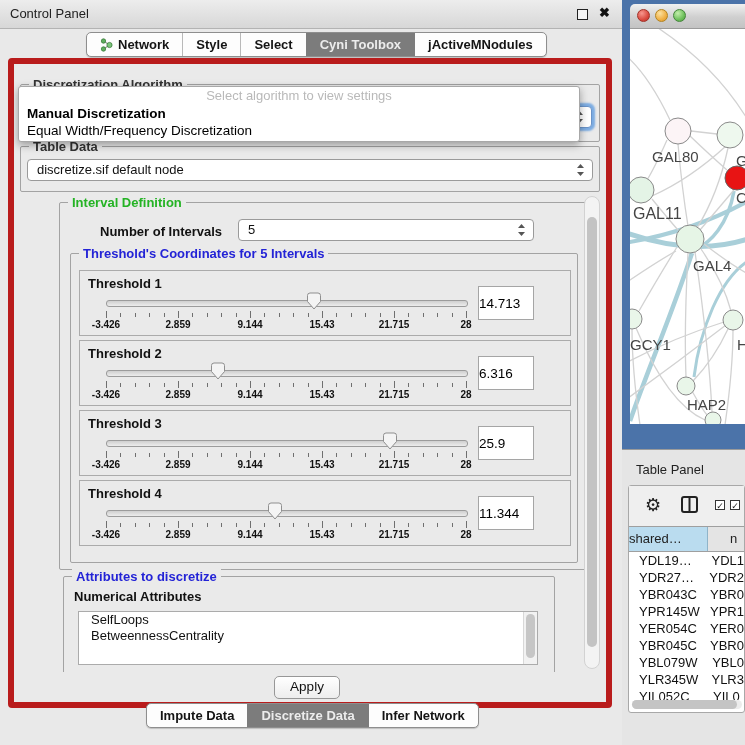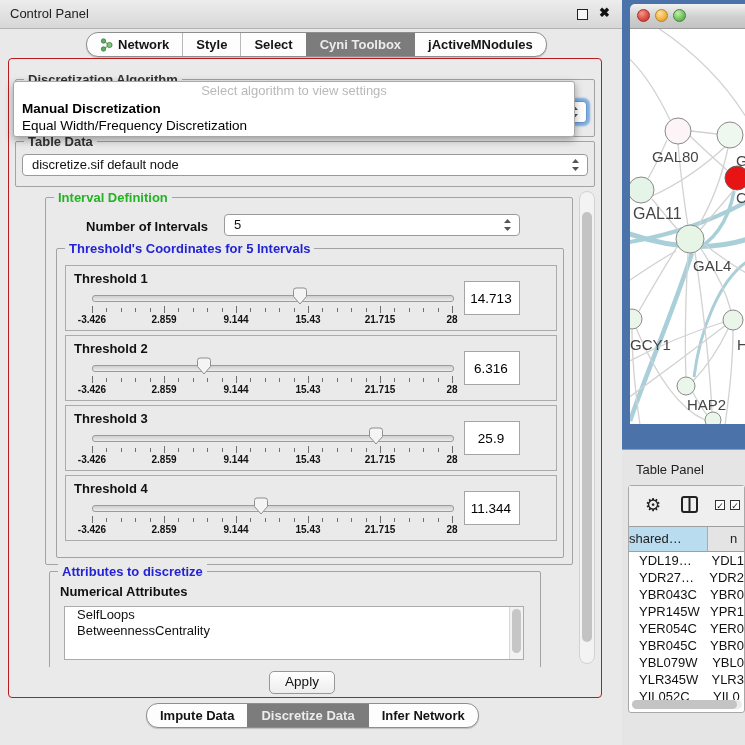--- a/index.html
+++ b/index.html
@@ -7,69 +7,69 @@
         font-family:"Liberation Sans",sans-serif;overflow:hidden;color:#1a1a1a;
         -webkit-font-smoothing:antialiased;}
   
   .cp-titlebar{position:absolute;left:0;top:0;width:622px;height:28px;
       background:linear-gradient(#ededed,#d7d7d7);border-bottom:1px solid #b3b3b3;}
   .cp-title{position:absolute;left:10px;top:6px;font-size:13px;color:#222;}
   .float-icon{position:absolute;right:34px;top:9px;width:9px;height:9px;border:1.5px solid #222;background:#f5f5f5;}
   .close-icon{position:absolute;right:12px;top:5px;font-size:13px;font-weight:bold;color:#111;}
   
   .tabbar{position:absolute;display:flex;height:23px;background:#fdfdfd;
-      border:1px solid #8e8e8e;border-radius:12px;overflow:hidden;box-shadow:0 1px 1px rgba(0,0,0,.18);}
+      border:1px solid #8e8e8e;border-radius:5px;overflow:hidden;box-shadow:0 1px 1px rgba(0,0,0,.18);}
   .tab{display:flex;align-items:center;gap:5px;padding:0 13px;font-size:13px;font-weight:bold;
       color:#141414;border-left:1px solid #b9b9b9;cursor:default;white-space:nowrap;}
   .tab:first-child{border-left:none;}
   .tab.selected{background:#7c7c7c;color:#ececec;border-left-color:#7c7c7c;}
   .tab.selected + .tab{border-left-color:#7c7c7c;}
   
   .main{position:absolute;left:8px;top:58px;width:592px;height:638px;background:#eaeaea;
-      border:1px solid #b91c1c;border-radius:4px;}
+      border:6px solid #b91c1c;border-radius:4px;}
   .group{position:absolute;border:1px solid #a3a3a3;border-radius:2px;}
   .group-title{position:absolute;top:-8px;left:8px;background:#eaeaea;padding:0 4px;
       font-size:13px;font-weight:bold;color:#333;white-space:nowrap;}
   .gt-green{color:#24b324;}
   .gt-blue{color:#2323d6;}
   
   .combo{position:absolute;background:#fff;border:1px solid #9a9a9a;border-radius:4px;
       font-size:13px;color:#111;line-height:20px;padding-left:9px;box-sizing:border-box;}
   .combo.focused{border:1px solid #6a93c8;box-shadow:0 0 2px 2.5px rgba(96,156,224,.8);}
   .stepper{position:absolute;right:7px;top:3px;width:9px;height:14px;}
   .stepper svg{display:block;}
   
   .popup{position:absolute;left:4px;top:22px;width:560px;height:54px;background:#fff;
       border:1px solid #a8a8a8;border-radius:3px;box-shadow:0 3px 8px rgba(0,0,0,.35);z-index:10;}
   .popup-hint{height:18px;line-height:18px;text-align:center;color:#b9b9b9;font-size:13px;}
   .popup-option{height:17px;line-height:17px;padding-left:8px;font-size:13.5px;color:#000;}
   .popup-option.bold{font-weight:bold;}
   
-  .viewport{position:absolute;left:6px;top:130px;width:566px;height:478px;overflow:hidden;}
+  .viewport{position:absolute;left:15px;top:130px;width:566px;height:478px;overflow:hidden;}
   .vscroll{position:absolute;left:570px;top:132px;width:16px;height:473px;background:#f3f3f3;
       border:1px solid #d2d2d2;border-radius:8px;box-sizing:border-box;}
   .vscroll-thumb{position:absolute;left:2px;top:20px;width:10px;height:430px;background:#c3c3c3;border-radius:6px;}
   
   .noi-label{position:absolute;left:40px;top:21px;font-size:13px;font-weight:bold;color:#111;}
   
   .th-row{position:absolute;left:8px;width:492px;height:66px;border:1px solid #ababab;
       background:#eaeaea;box-sizing:border-box;}
   .th-label{position:absolute;left:8px;top:5px;font-size:13px;font-weight:bold;color:#111;}
   .th-slider{position:absolute;left:0;top:0;width:100%;height:100%;}
   .th-track{position:absolute;left:26px;top:29px;width:360px;height:5px;border:1px solid #9b9b9b;
       border-radius:3px;background:linear-gradient(#cfcfcf,#ececec);}
   .th-thumb{position:absolute;top:21px;width:16px;height:18px;}
   .tick{position:absolute;width:1px;background:#6f6f6f;}
   .tick.minor{height:4px;top:2px;}
   .tick.major{height:7px;top:0;}
   .th-ticks{position:absolute;left:0;top:40px;width:100%;height:8px;}
   .th-ticklabels{position:absolute;left:0;top:48px;width:100%;height:12px;}
   .tick-label{position:absolute;transform:translateX(-50%);font-size:10px;font-weight:bold;color:#111;white-space:nowrap;}
   .th-value{position:absolute;left:398px;top:15px;width:56px;height:34px;background:#fff;
-      border:1px solid #a5a5a5;font-size:13.5px;color:#000;text-align:center;line-height:34px;
+      border:1px solid #a5a5a5;font-size:13.5px;color:#000;text-align:left;line-height:34px;
       padding-right:2px;box-sizing:border-box;}
   
   .attr-heading{position:absolute;left:10px;top:12px;font-size:13px;font-weight:bold;color:#111;}
   .attr-list{position:absolute;left:14px;top:34px;width:458px;height:52px;background:#fff;
       border:1px solid #ababab;overflow:hidden;}
   .attr-item{height:16px;line-height:16px;padding-left:12px;font-size:13px;color:#111;}
   .attr-scroll{position:absolute;right:0;top:0;width:13px;height:100%;background:#f2f2f2;border-left:1px solid #d8d8d8;}
   .attr-thumb{position:absolute;left:2px;top:2px;width:9px;height:44px;background:#c6c6c6;border-radius:5px;}
   
   .apply-btn{position:absolute;left:260px;top:612px;width:64px;height:21px;background:linear-gradient(#ffffff,#ededed);

